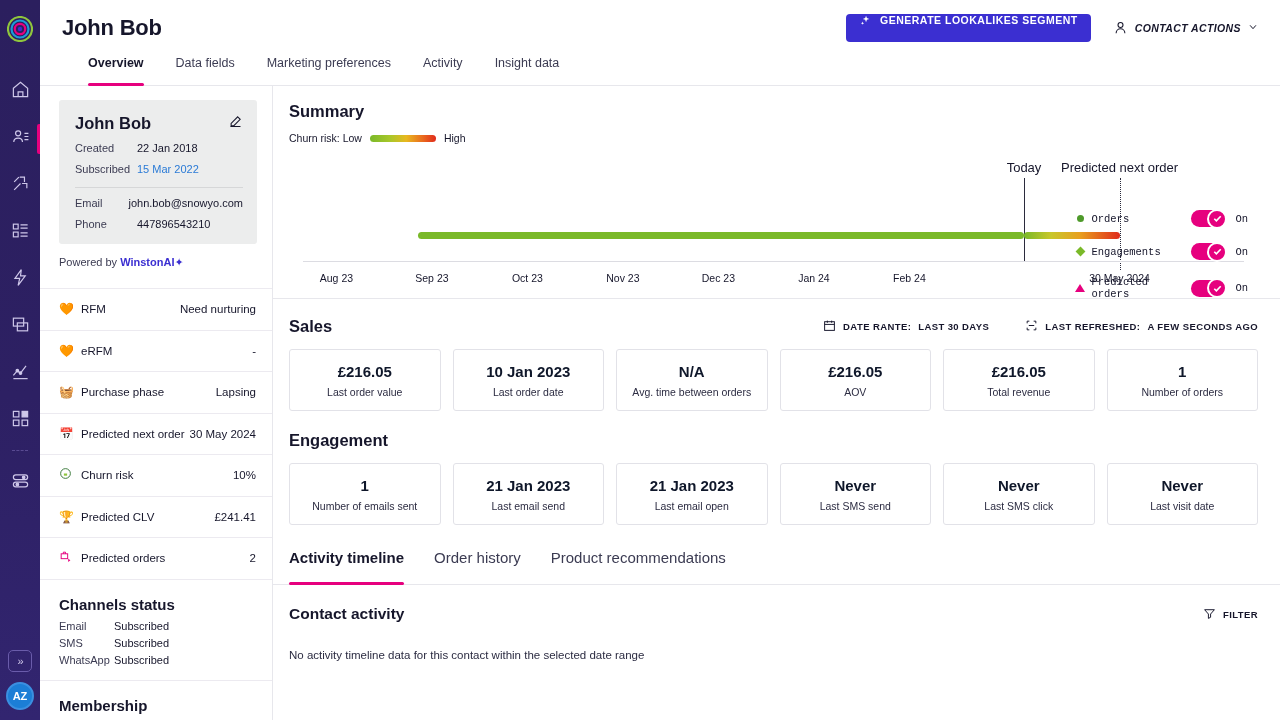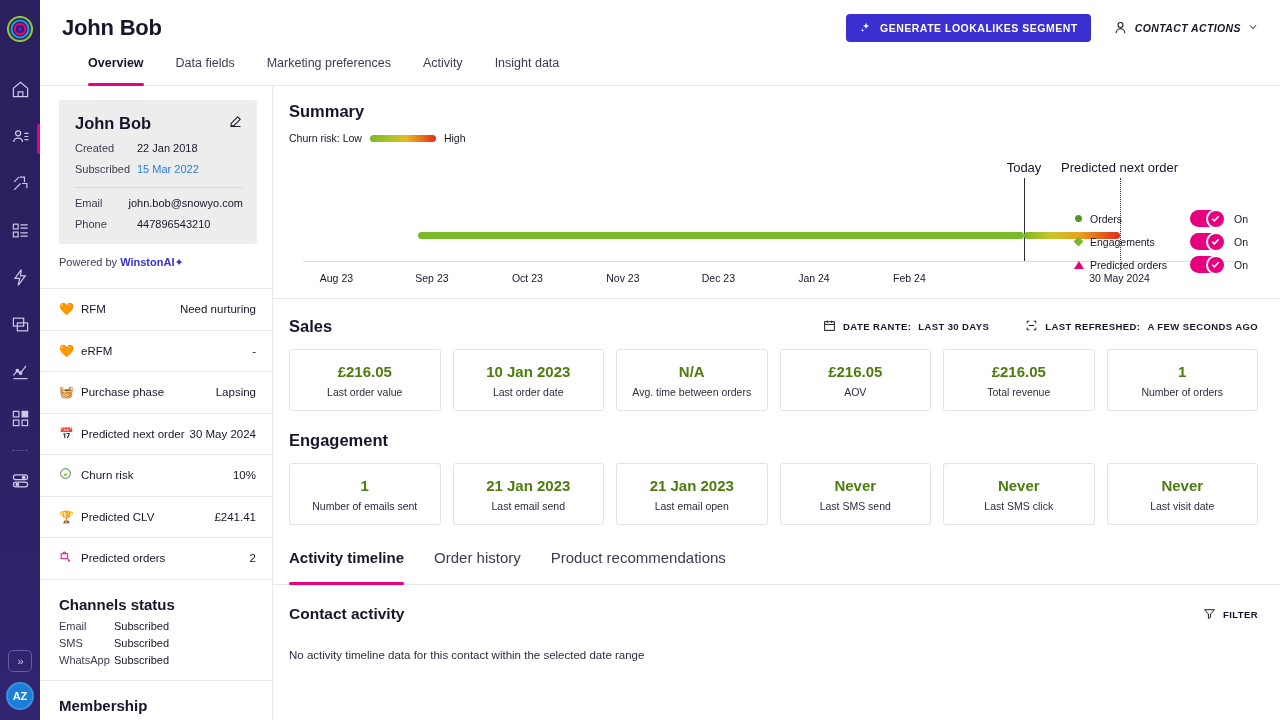--- a/index.html
+++ b/index.html
@@ -50,21 +50,21 @@
 
   .topbar {
     height: 56px; display: flex; align-items: center;
     padding: 0 22px 0 22px; flex: 0 0 56px;
   }
   .page-title { font-size: 22px; font-weight: bold; letter-spacing: -0.2px; color: #16162b; }
   .topbar-right { margin-left: auto; display: flex; align-items: center; gap: 22px; }
   .btn-primary {
     background: #3b2fd1; color: #fff; border: none; border-radius: 4px;
     height: 28px; padding: 0 13px; font-size: 10.5px; font-weight: bold;
-    letter-spacing: 0.5px; display: flex; align-items: center; gap: 8px;
+    letter-spacing: 0.5px; display: flex; align-items: flex-start; gap: 8px;
     font-family: "Liberation Sans", sans-serif; cursor: pointer;
   }
   .contact-actions {
     display: flex; align-items: center; gap: 7px;
     font-size: 10.5px; font-weight: bold; letter-spacing: 0.4px; color: #16162b;
     cursor: pointer;
     font-style: italic;
   }
 
   .tabs-main {
@@ -155,21 +155,21 @@
   }
   .axis {
     position: absolute; left: 0; right: 14px; bottom: 36px; height: 1px; background: #dcdce2;
   }
   .track { position: absolute; height: 7px; border-radius: 4px; top: 84px; }
   .tick {
     position: absolute; bottom: 14px; font-size: 10.5px; color: #16162b; transform: translateX(-50%);
     white-space: nowrap;
   }
   .chart-legend {
-    position: absolute; right: 10px; top: 62px; display: flex; flex-direction: column; gap: 6px;
+    position: absolute; right: 10px; top: 62px; display: flex; flex-direction: column; gap: 16px; font-family: Liberation Mono, monospace;
   }
   .leg-row { display: flex; align-items: center; font-size: 10.5px; color: #16162b; }
   .leg-sym { width: 14px; display: flex; justify-content: center; }
   .dot-g { width: 7px; height: 7px; border-radius: 50%; background: #4e9a2a; }
   .dia-g { width: 7px; height: 7px; background: #7ab929; transform: rotate(45deg); }
   .tri-p { width: 0; height: 0; border-left: 5px solid transparent; border-right: 5px solid transparent; border-bottom: 8px solid #e6007e; }
   .leg-label { width: 100px; margin-left: 4px; }
   .toggle {
     width: 34px; height: 17px; border-radius: 10px; background: #e6007e;
     position: relative; cursor: pointer; flex: 0 0 34px;
@@ -188,21 +188,21 @@
     font-size: 9.5px; font-weight: bold; letter-spacing: 0.4px; color: #16162b;
   }
   .meta-item .mv { font-weight: bold; }
 
   .cards { display: flex; gap: 12px; margin-top: 13px; }
   .card {
     flex: 1; border: 1px solid #e2e2e8; border-radius: 3px;
     height: 62px; display: flex; flex-direction: column;
     align-items: center; justify-content: center; gap: 6px; background: #fff;
   }
-  .card .cv { font-size: 15px; font-weight: bold; color: #4d7c0f; }
+  .card .cv { font-size: 15px; font-weight: bold; color: #0f172a; }
   .card .cl { font-size: 10.5px; color: #2c2c42; }
 
   .engagement { padding: 20px 22px 0 16px; }
 
   .tabs-sub {
     display: flex; padding: 18px 0 0 16px; border-bottom: 1px solid #e7e7ec; margin-top: 6px;
   }
   .stab {
     font-size: 15px; color: #3b3b52; padding-bottom: 18px; margin-right: 30px;
     position: relative; cursor: pointer;

